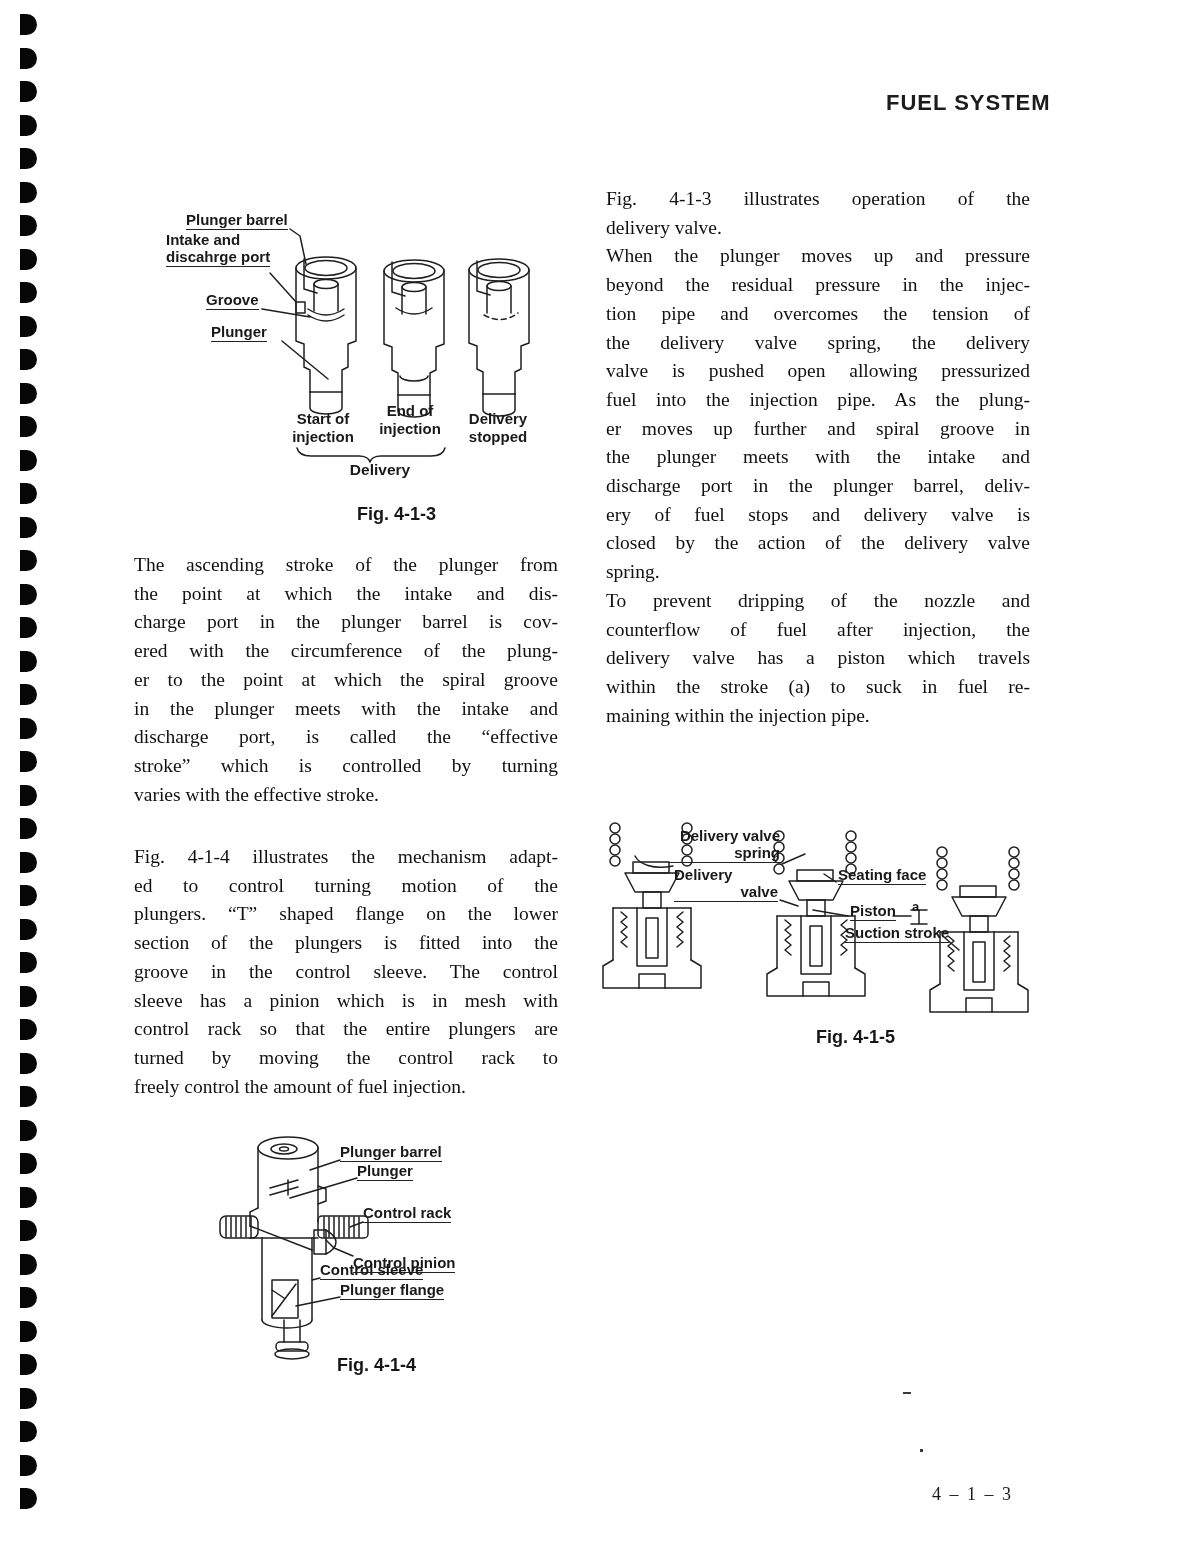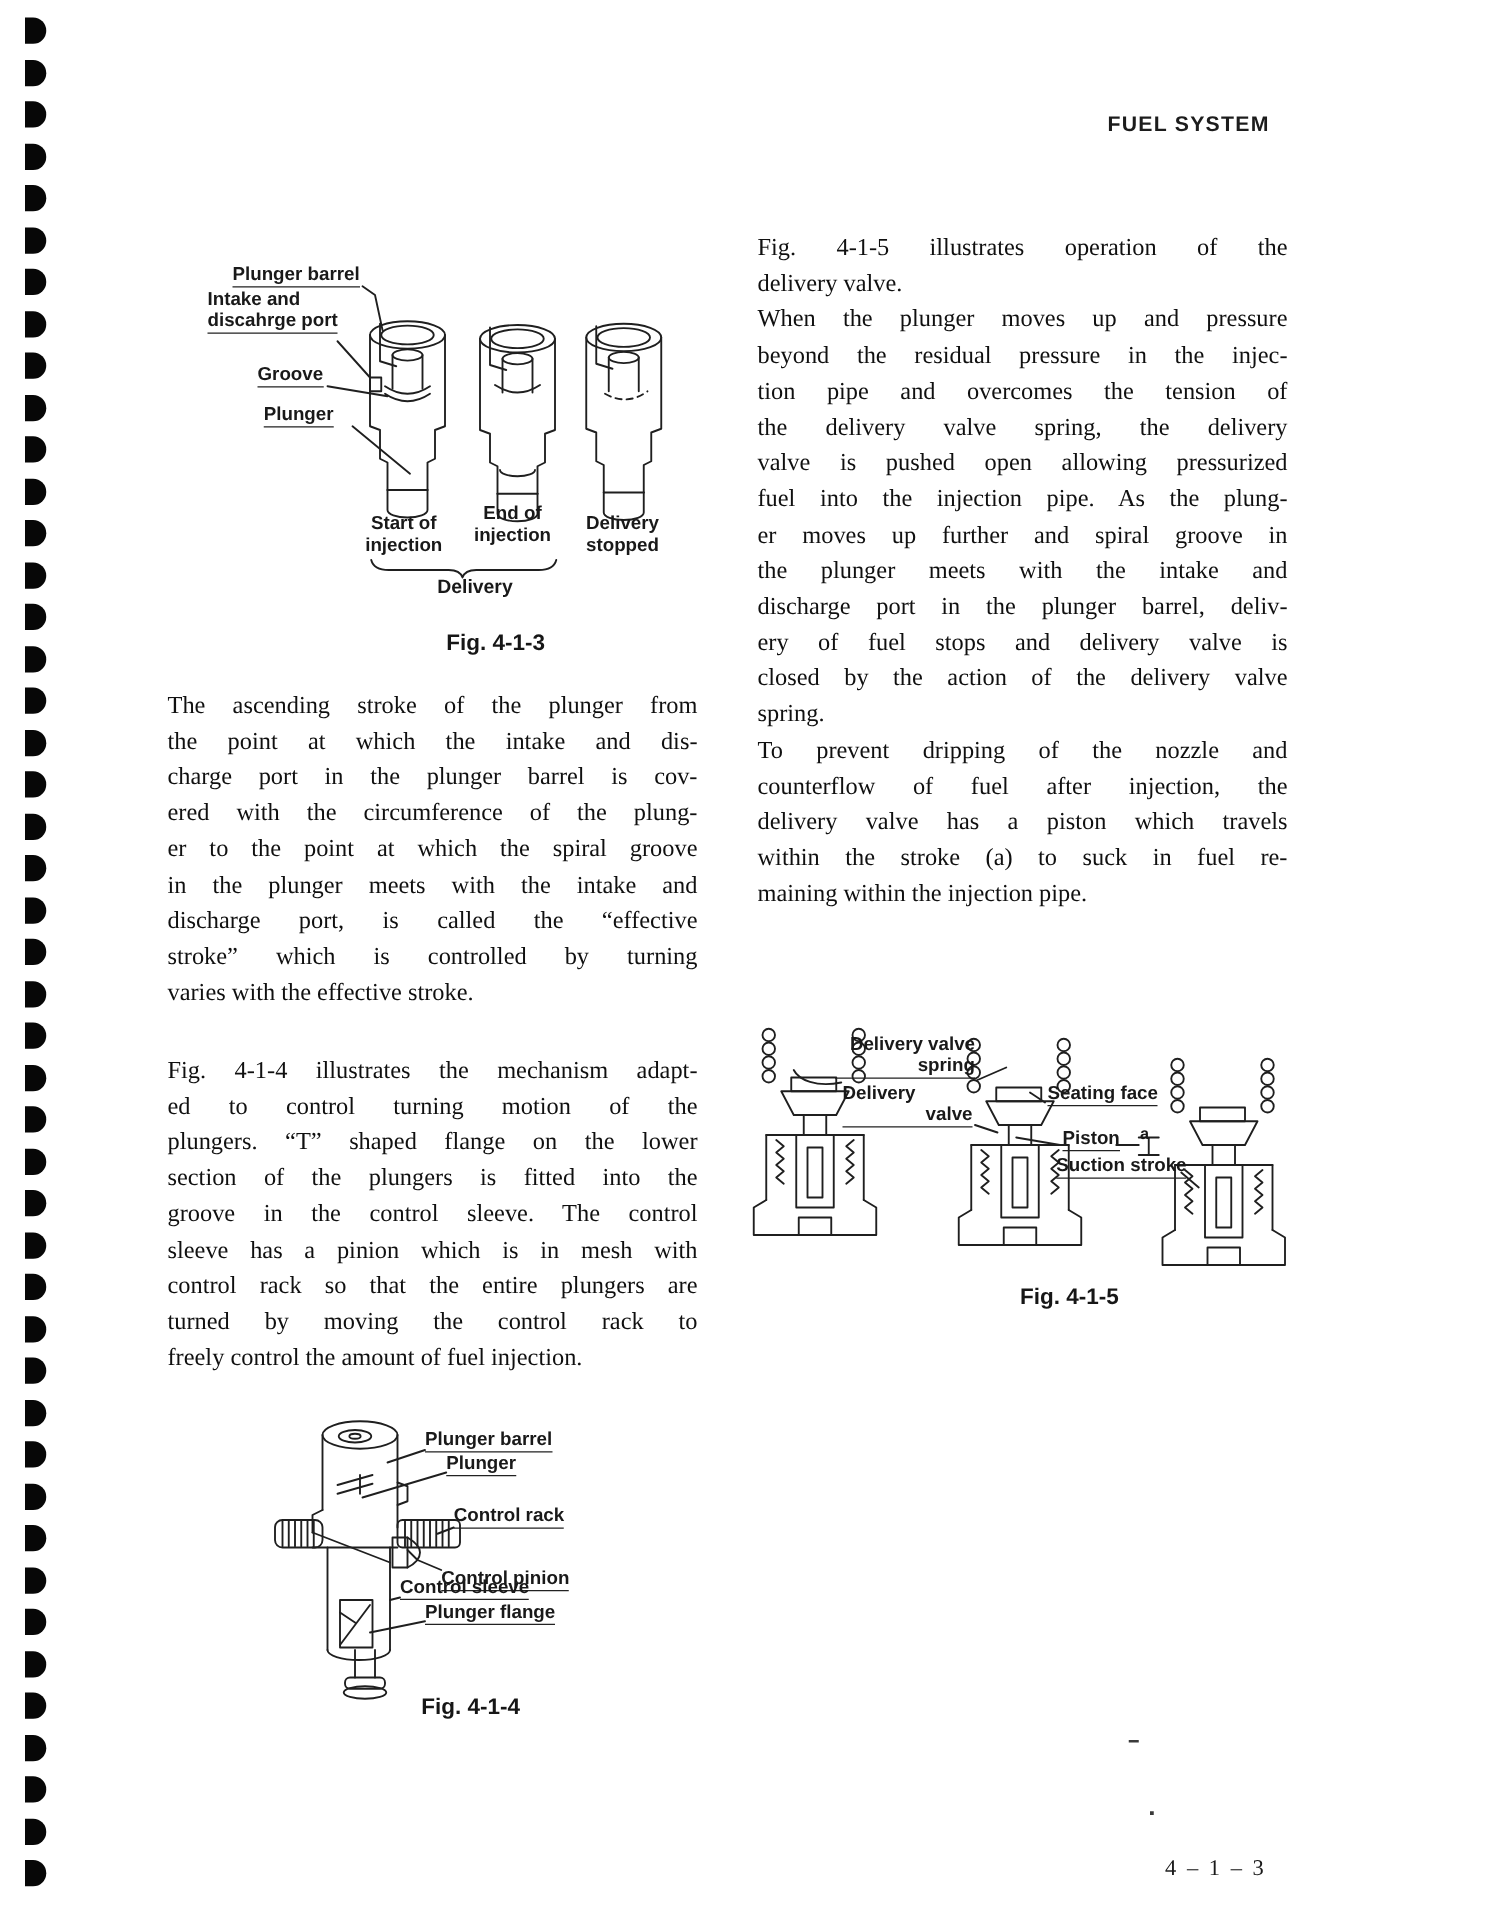--- a/index.html
+++ b/index.html
@@ -3,21 +3,21 @@
 <meta charset="utf-8">
 <style>
   html,body{margin:0;padding:0;}
   body{width:1190px;height:1544px;position:relative;background:#ffffff;overflow:hidden;
        font-family:"Liberation Serif",serif;color:#121212;}
   .abs{position:absolute;}
   
   .hole{position:absolute;left:20px;width:17px;height:21px;background:#070707;
         border-radius:0 11px 11px 0;}
   
-  .header{font-family:"Liberation Sans",sans-serif;font-size:17px;font-weight:600;
+  .header{font-family:"Liberation Sans",sans-serif;font-size:22px;font-weight:600;
           letter-spacing:1px;color:#1c1c1c;}
   .pagenum{font-size:18px;letter-spacing:2px;color:#1a1a1a;}
   
   .col{width:424px;}
   .tline{font-size:19.5px;line-height:28.7px;text-align:justify;text-align-last:justify;
          white-space:normal;color:#101010;}
   .tline.tlast{text-align-last:left;}
   .para{margin:0 0 0 0;}
   
   .flabel{position:absolute;font-family:"Liberation Sans",sans-serif;font-weight:700;
@@ -172,21 +172,21 @@
     <div class="tline">section of the plungers is fitted into the</div>
     <div class="tline">groove in the control sleeve.  The control</div>
     <div class="tline">sleeve has a pinion which is in mesh with</div>
     <div class="tline">control rack so that the entire plungers are</div>
     <div class="tline">turned by moving the control rack to</div>
     <div class="tline tlast">freely control the amount of fuel injection.</div>
   </div>
 
 <div class="abs col" style="left:606px;top:185px;">
   <div class="para">
-      <div class="tline">Fig. 4-1-5 illustrates operation of the</div>
+      <div class="tline">Fig. 4-1-3 illustrates operation of the</div>
       <div class="tline tlast">delivery valve.</div>
     </div>
   <div class="para">
       <div class="tline">When the plunger moves up and pressure</div>
       <div class="tline">beyond the residual pressure in the injec-</div>
       <div class="tline">tion pipe and overcomes the tension of</div>
       <div class="tline">the delivery valve spring, the delivery</div>
       <div class="tline">valve is pushed open allowing pressurized</div>
       <div class="tline">fuel into the injection pipe.  As the plung-</div>
       <div class="tline">er moves up further and spiral groove in</div>

